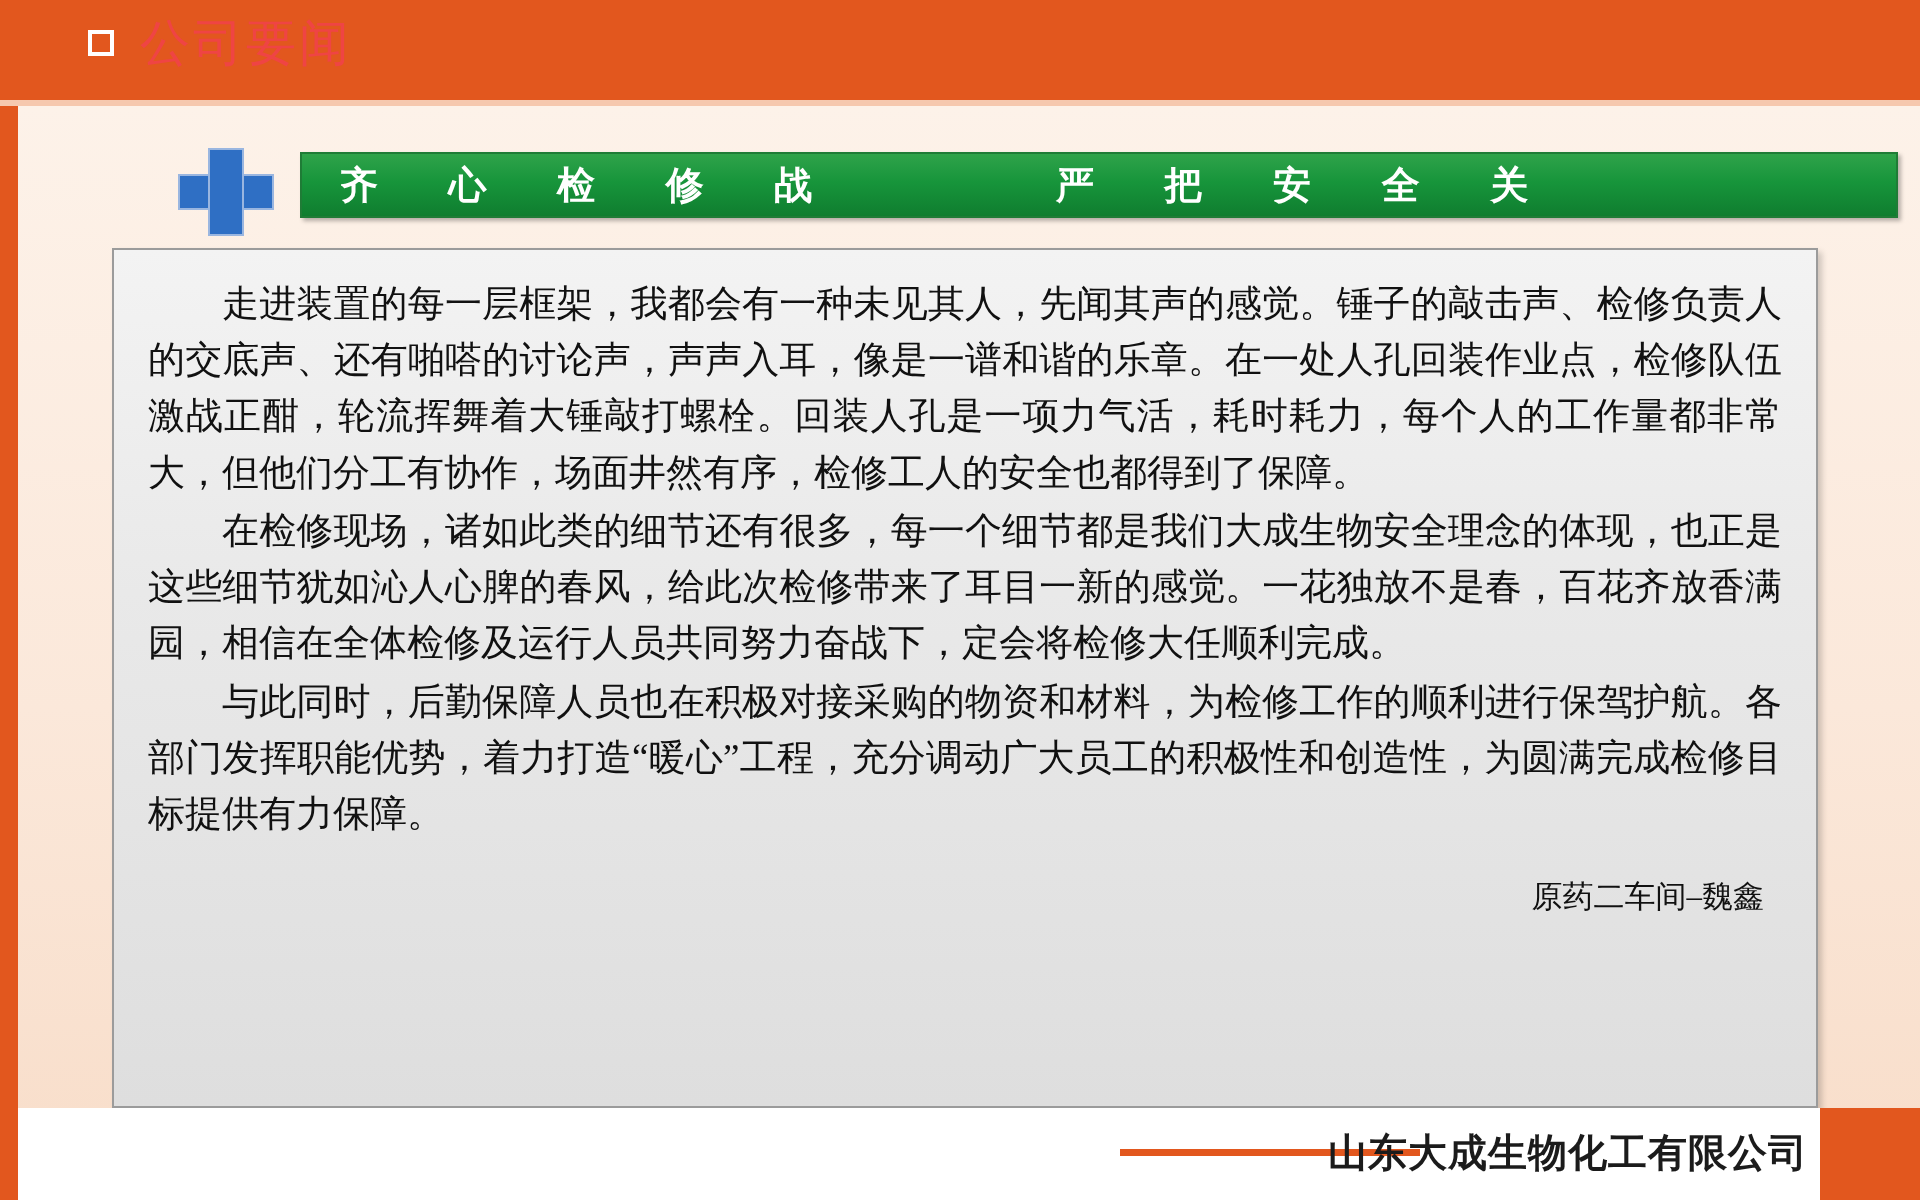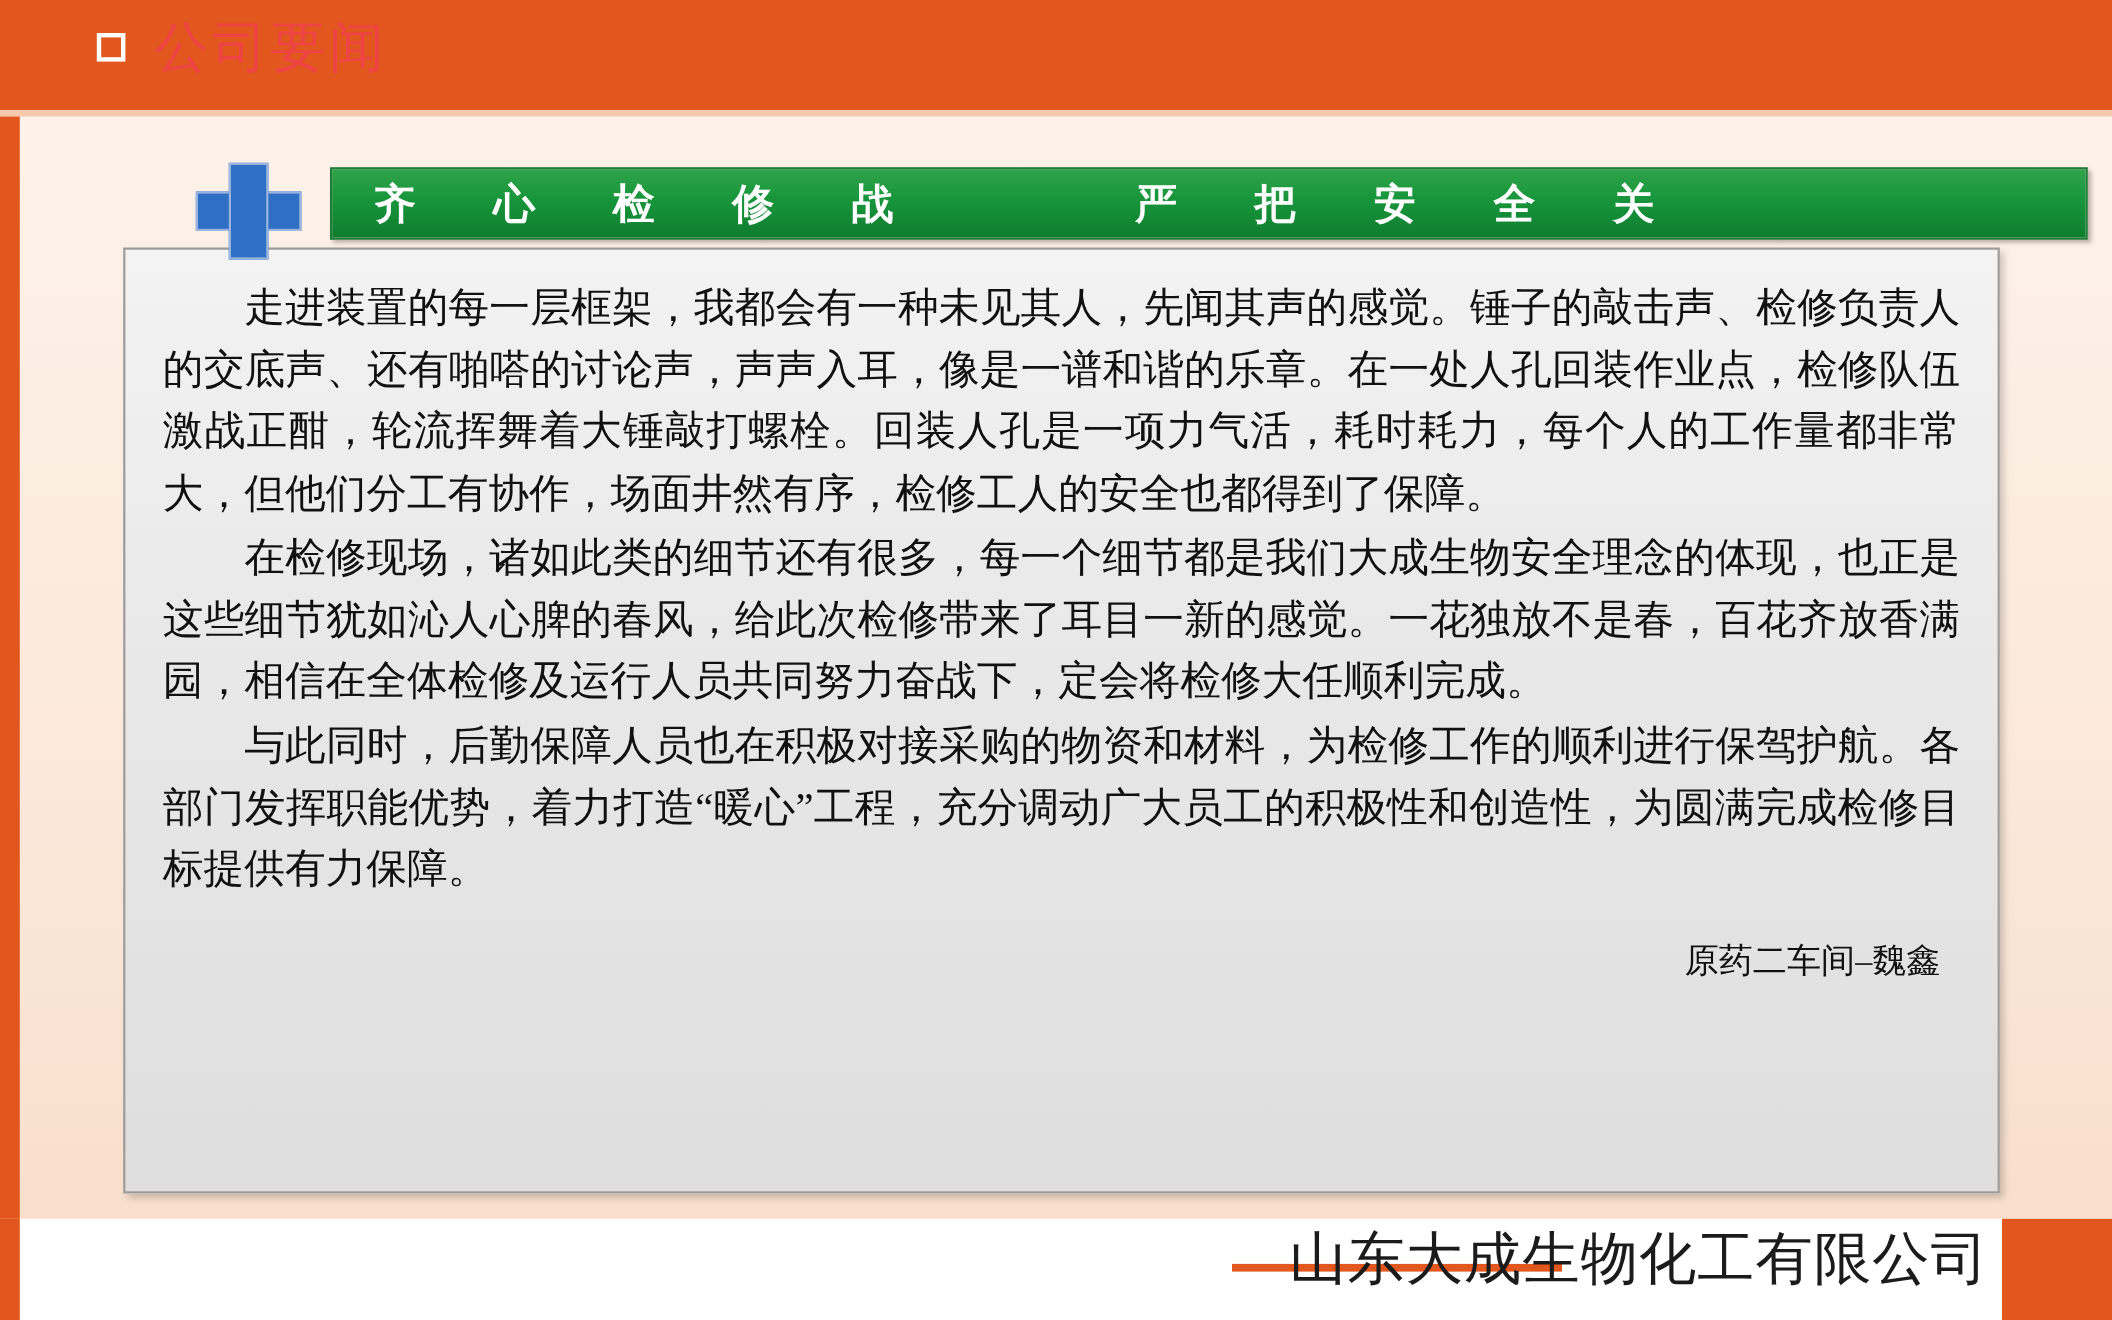--- a/index.html
+++ b/index.html
@@ -130,28 +130,28 @@
     font-weight: bold;
     font-family: "Liberation Sans", "DejaVu Sans", sans-serif;
     letter-spacing: 30px;
     white-space: nowrap;
   }
   .banner-left {
     margin-left: 38px;
     width: 600px;
   }
   .banner-right {
-    margin-left: 92px;
+    margin-left: 116px;
   }
 
   
   .content-box {
     position: absolute;
     left: 112px;
-    top: 225px;
+    top: 248px;
     width: 1706px;
     height: 860px;
     background: linear-gradient(to bottom, #f3f3f3 0%, #e9e9e9 40%, #dedede 100%);
     border: 2px solid #9b9b9b;
     box-sizing: border-box;
     box-shadow: 4px 4px 6px rgba(0,0,0,0.18);
     z-index: 7;
     padding: 26px 34px 10px 34px;
   }
   .para {
@@ -197,22 +197,22 @@
     bottom: 44px;
     width: 300px;
     height: 7px;
     background: #e2571e;
     z-index: 10;
   }
   .footer-text {
     position: absolute;
     right: 112px;
     bottom: 20px;
-    font-size: 52px;
-    font-weight: normal;
+    font-size: 39px;
+    font-weight: bold;
     color: #1b1b1b;
     font-family: "Liberation Sans", "DejaVu Sans", sans-serif;
     letter-spacing: 1px;
     z-index: 10;
   }
   .footer-left-orange {
     position: absolute;
     left: 0;
     bottom: 0;
     width: 18px;

